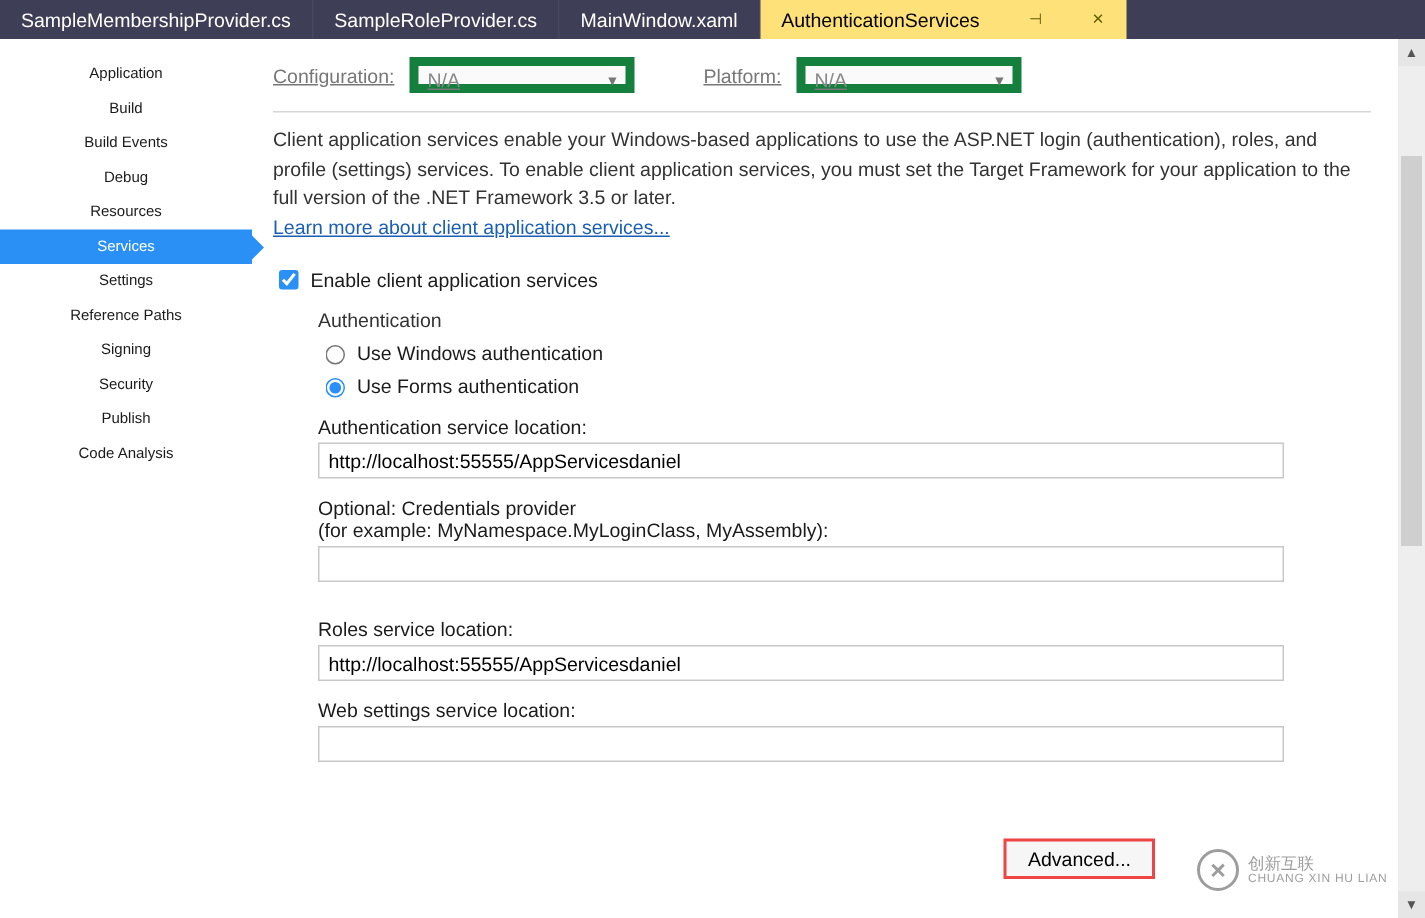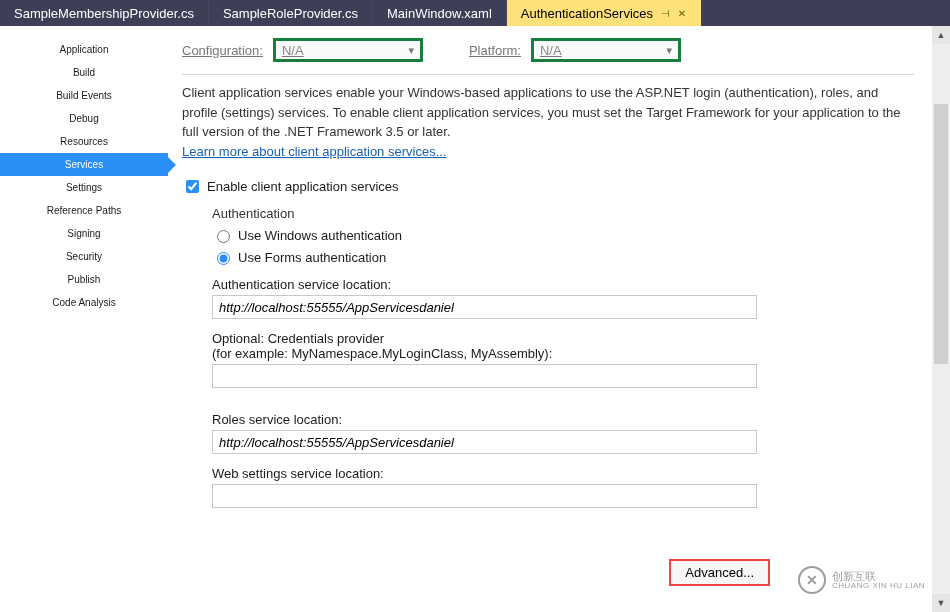--- a/index.html
+++ b/index.html
@@ -1,42 +1,42 @@
 <!DOCTYPE html>
 <html><head>
 <meta charset="utf-8">
 <style>
   * { box-sizing: border-box; font-family: "Segoe UI", Tahoma, sans-serif; }
   body { margin:0; padding:0; width:950px; height:612px; background:#fff; overflow:hidden; font-size:13px; color:#1b1b1b;}
   .tabbar { display:flex; height:26px; background:#3e3e57; align-items:stretch; }
   .tab { display:flex; align-items:center; padding:0 14px; color:#fff; font-size:13px; position:relative; border-right:1px solid rgba(255,255,255,0.05); cursor:pointer;}
-  .tab.active { background:#ffe17a; color:#000; }
+  .tab.active { background:#ffe17a; color:#000;gap:25px; }
   .tab .pin, .tab .close { margin-left:8px; font-size:10px; color:#5e5e00; }
   .drop { position:absolute; right:2px; top:0; bottom:0; width:18px; display:flex; align-items:center; justify-content:center; color:#fff; font-size:10px; cursor:pointer;}
   .body { display:flex; height:calc(612px - 26px); position:relative;}
   .sidebar { width:168px; background:#fff; padding-top:12px; }
   .side-item { padding:6px 14px; font-size:10px; color:#1b1b1b; cursor:pointer; position:relative;text-align:center;}
   .side-item.active { background:#2b90f5; color:#fff; }
   .side-item.active::after { content:""; position:absolute; right:-8px; top:50%; transform:translateY(-50%); border-left:8px solid #2b90f5; border-top:8px solid transparent; border-bottom:8px solid transparent;}
   .main { flex:1; padding:10px 36px 10px 14px; overflow:hidden; position:relative;}
   .toprow { display:flex; align-items:center; gap:10px; color:#777; font-size:13px; margin-bottom:10px; height:28px;text-decoration:underline;}
-  .combo { position:relative; width:150px; height:24px; border:3px solid #15803d; background:#fafafa; color:#888; font-size:13px; padding:2px 22px 2px 6px; }
+  .combo { position:relative; width:150px; height:24px; border:6px solid #15803d; background:#fafafa; color:#888; font-size:13px; padding:2px 22px 2px 6px; }
   .combo::after{content:"▾"; position:absolute; right:6px; top:3px; font-size:11px; color:#777;}
   hr.sep{border:none;border-top:1px solid #d5d5d5;margin:8px 0 8px 0;}
   .desc { font-size:13px; color:#333; line-height:1.5; }
   .link { color:#1a5fb4; text-decoration:underline; cursor:pointer;}
   .chk-row { display:flex; align-items:center; margin:16px 0 10px 0; }
   .chk-row input { margin-right:8px; accent-color:#2b90f5;}
   .group { margin-left:30px; }
   .group-head{ font-size:13px; color:#333; margin-bottom:6px;}
   .radio-row{ display:flex; align-items:center; margin:6px 0;}
   .radio-row input{ margin-right:8px; accent-color:#2b90f5;}
   label{cursor:pointer;}
   .field-label{ margin-top:12px; font-size:13px;}
-  .txt{ width:545px; height:24px; border:1px solid #c8c8c8; background:#fff; font-size:13px; padding:3px 6px; margin-top:3px;font-style:italic;}
+  .txt{ width:644px; height:24px; border:1px solid #c8c8c8; background:#fff; font-size:13px; padding:3px 6px; margin-top:3px;}
   .btn{ position:absolute; right:180px; bottom:26px; padding:4px 14px; border:2px solid #ef4444; background:#f6f6f6; font-size:13px; cursor:pointer;}
   .vscroll{ position:absolute; right:0; top:0; bottom:0; width:18px; background:#eee;}
   .vscroll .arrow{ height:18px; display:flex; align-items:center; justify-content:center; font-size:9px; color:#555; background:#e6e6e6;}
   .vscroll .track{ position:absolute; top:18px; bottom:18px; left:0; right:0;}
   .vscroll .thumb{ position:absolute; left:2px; right:2px; top:60px; height:260px; background:#cfcfcf;}
   .vscroll .arrow.bottom{position:absolute;bottom:0;left:0;right:0;}
   .watermark{position:absolute; right:25px; bottom:18px; display:flex; align-items:center; gap:6px; color:#8d8d8d; font-size:13px; opacity:.85;}
   .wm-ico{width:28px;height:28px;border:2px solid #8d8d8d;border-radius:50%;display:flex;align-items:center;justify-content:center;font-weight:bold;font-size:14px;color:#8d8d8d;}
   .wm-txt{display:flex;flex-direction:column;line-height:1;font-size:11px;}
 </style>

